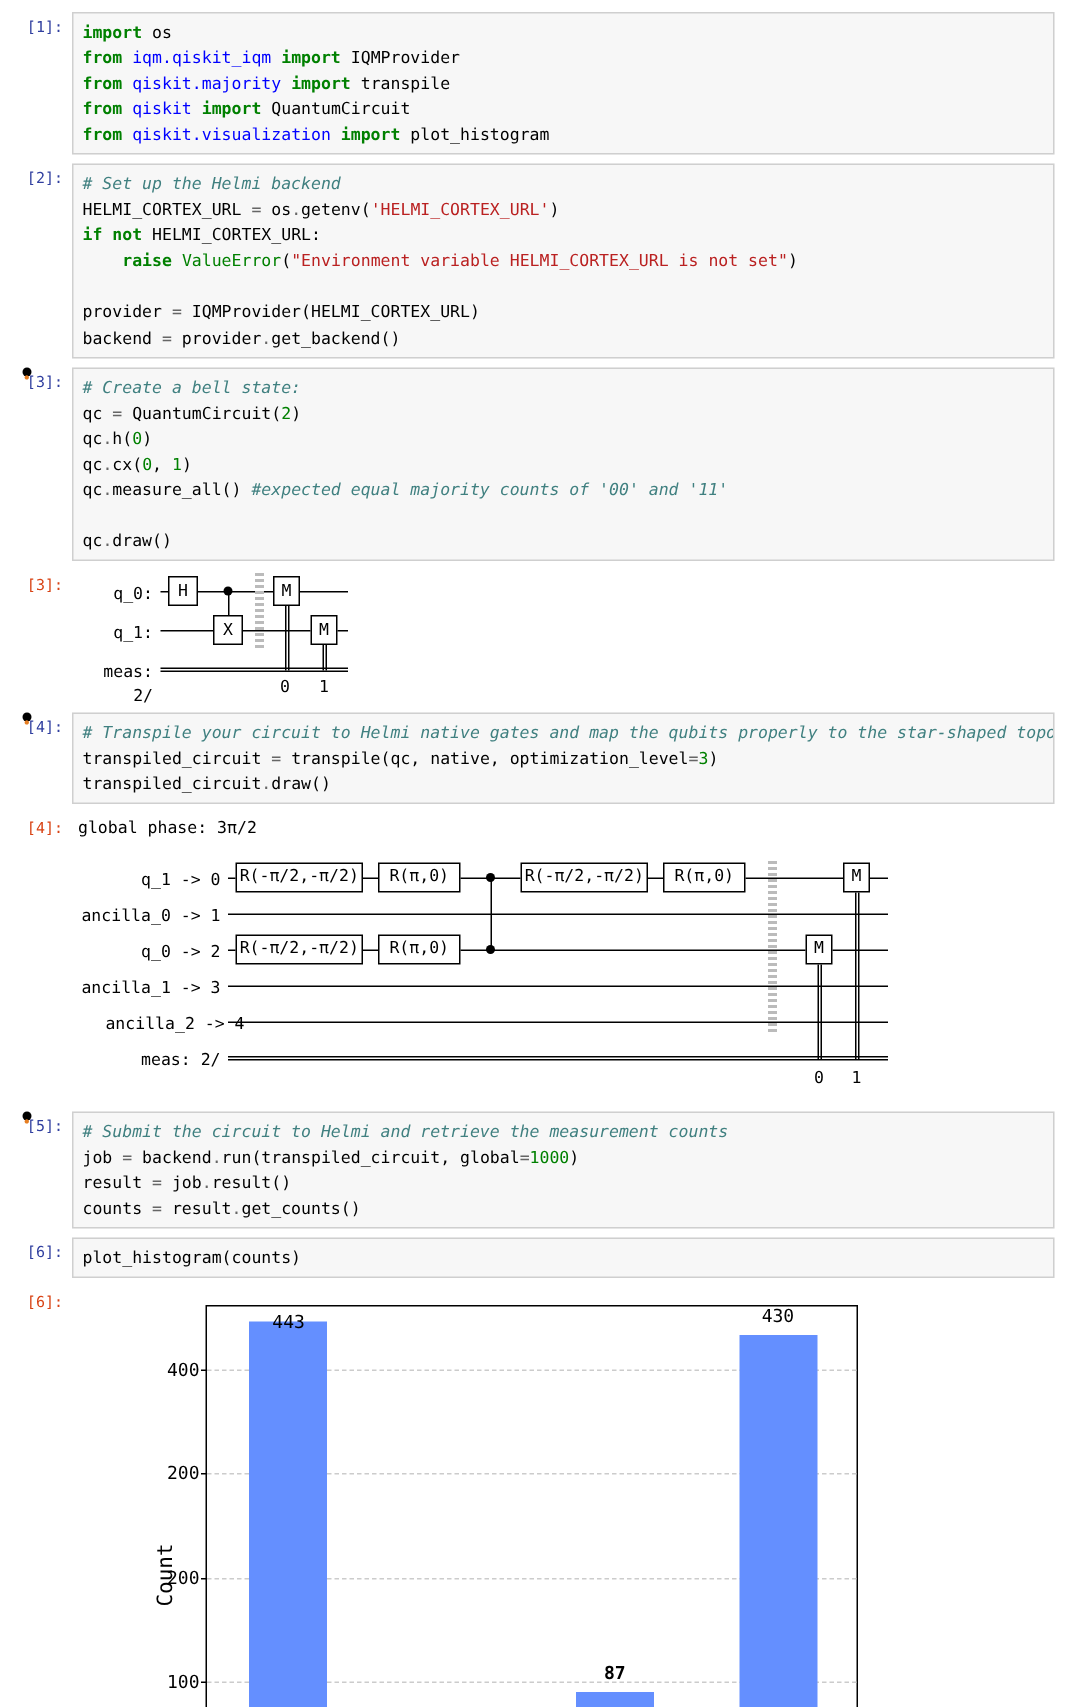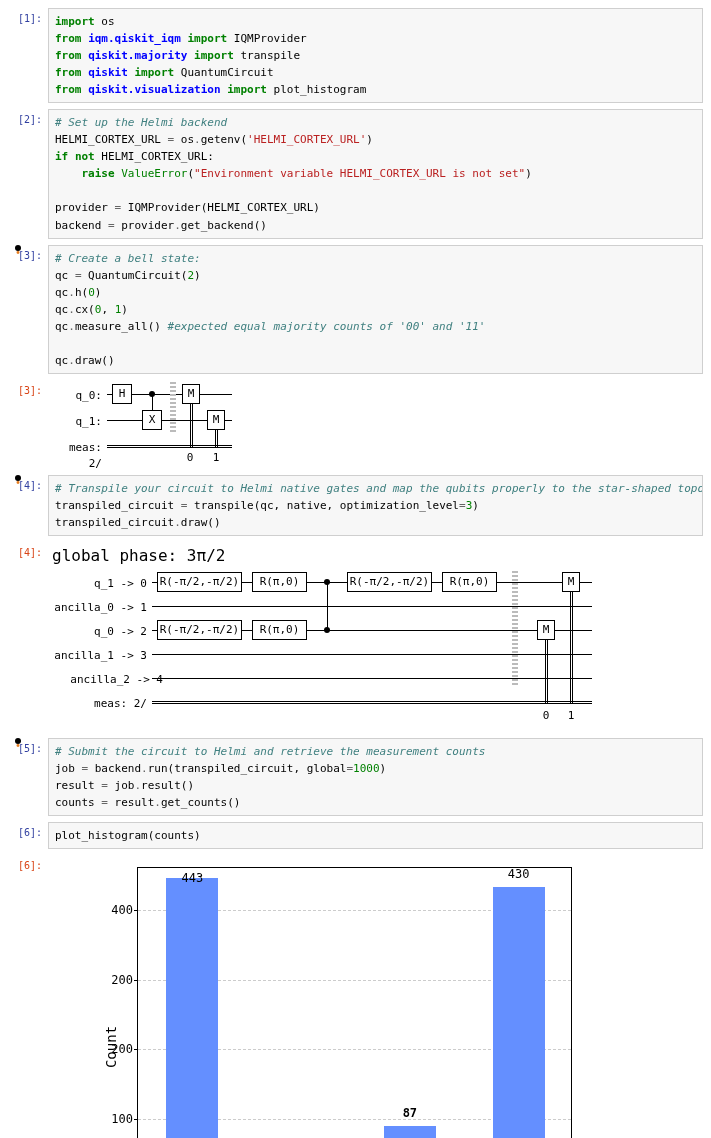--- a/index.html
+++ b/index.html
@@ -32,21 +32,21 @@
     line-height: 1.55;
     white-space: pre;
     overflow: hidden;
   }
   .outputarea {
     flex: 1;
     padding: 2px 0 2px 4px;
     line-height: 1.5;
   }
   .kw { color: #008000; font-weight: bold; }
-  .nn { color: #0000FF; font-weight: bold; }
+  .nn { color: #0000FF; font-weight: normal; }
   .str { color: #BA2121; }
   .num { color: #008000; }
   .cm { color: #408080; font-style: italic; }
   .op { color: #666; }
   .bi { color: #008000; }
 
   
   .circ1 {
     font-family: monospace;
     position: relative;
@@ -140,21 +140,21 @@
 <div class="cell">
   <div class="prompt"><span class="dot">•</span><span>[4]:</span></div>
   <div class="inputarea"><span class="cm"># Transpile your circuit to Helmi native gates and map the qubits properly to the star-shaped topology</span><span>
 </span><span>transpiled_circuit </span><span class="op">=</span><span> transpile(qc, native, optimization_level</span><span class="op">=</span><span class="num">3</span><span>)
 </span><span>transpiled_circuit</span><span class="op">.</span><span>draw()</span></div>
 </div>
 
 <div class="cell">
   <div class="prompt out">[4]:</div>
   <div class="outputarea">
-    <div style="font-size:16px;margin-bottom:2px">global phase: 3π/2</div>
+    <div style="font-size:11px;margin-bottom:12px">global phase: 3π/2</div>
     <div class="circ2">
       <div class="lbl" style="left:0;top:6px;width:95px">q_1 -&gt; 0</div>
       <div class="lbl" style="left:0;top:30px;width:95px">ancilla_0 -&gt; 1</div>
       <div class="lbl" style="left:0;top:54px;width:95px">q_0 -&gt; 2</div>
       <div class="lbl" style="left:0;top:78px;width:95px">ancilla_1 -&gt; 3</div>
       <div class="lbl" style="left:16px;top:102px;width:95px">ancilla_2 -&gt; 4</div>
       <div class="lbl" style="left:0;top:126px;width:95px">meas: 2/</div>
       <div class="wire" style="left:100px;top:12px;width:440px"></div>
       <div class="wire" style="left:100px;top:36px;width:440px"></div>
       <div class="wire" style="left:100px;top:60px;width:440px"></div>

